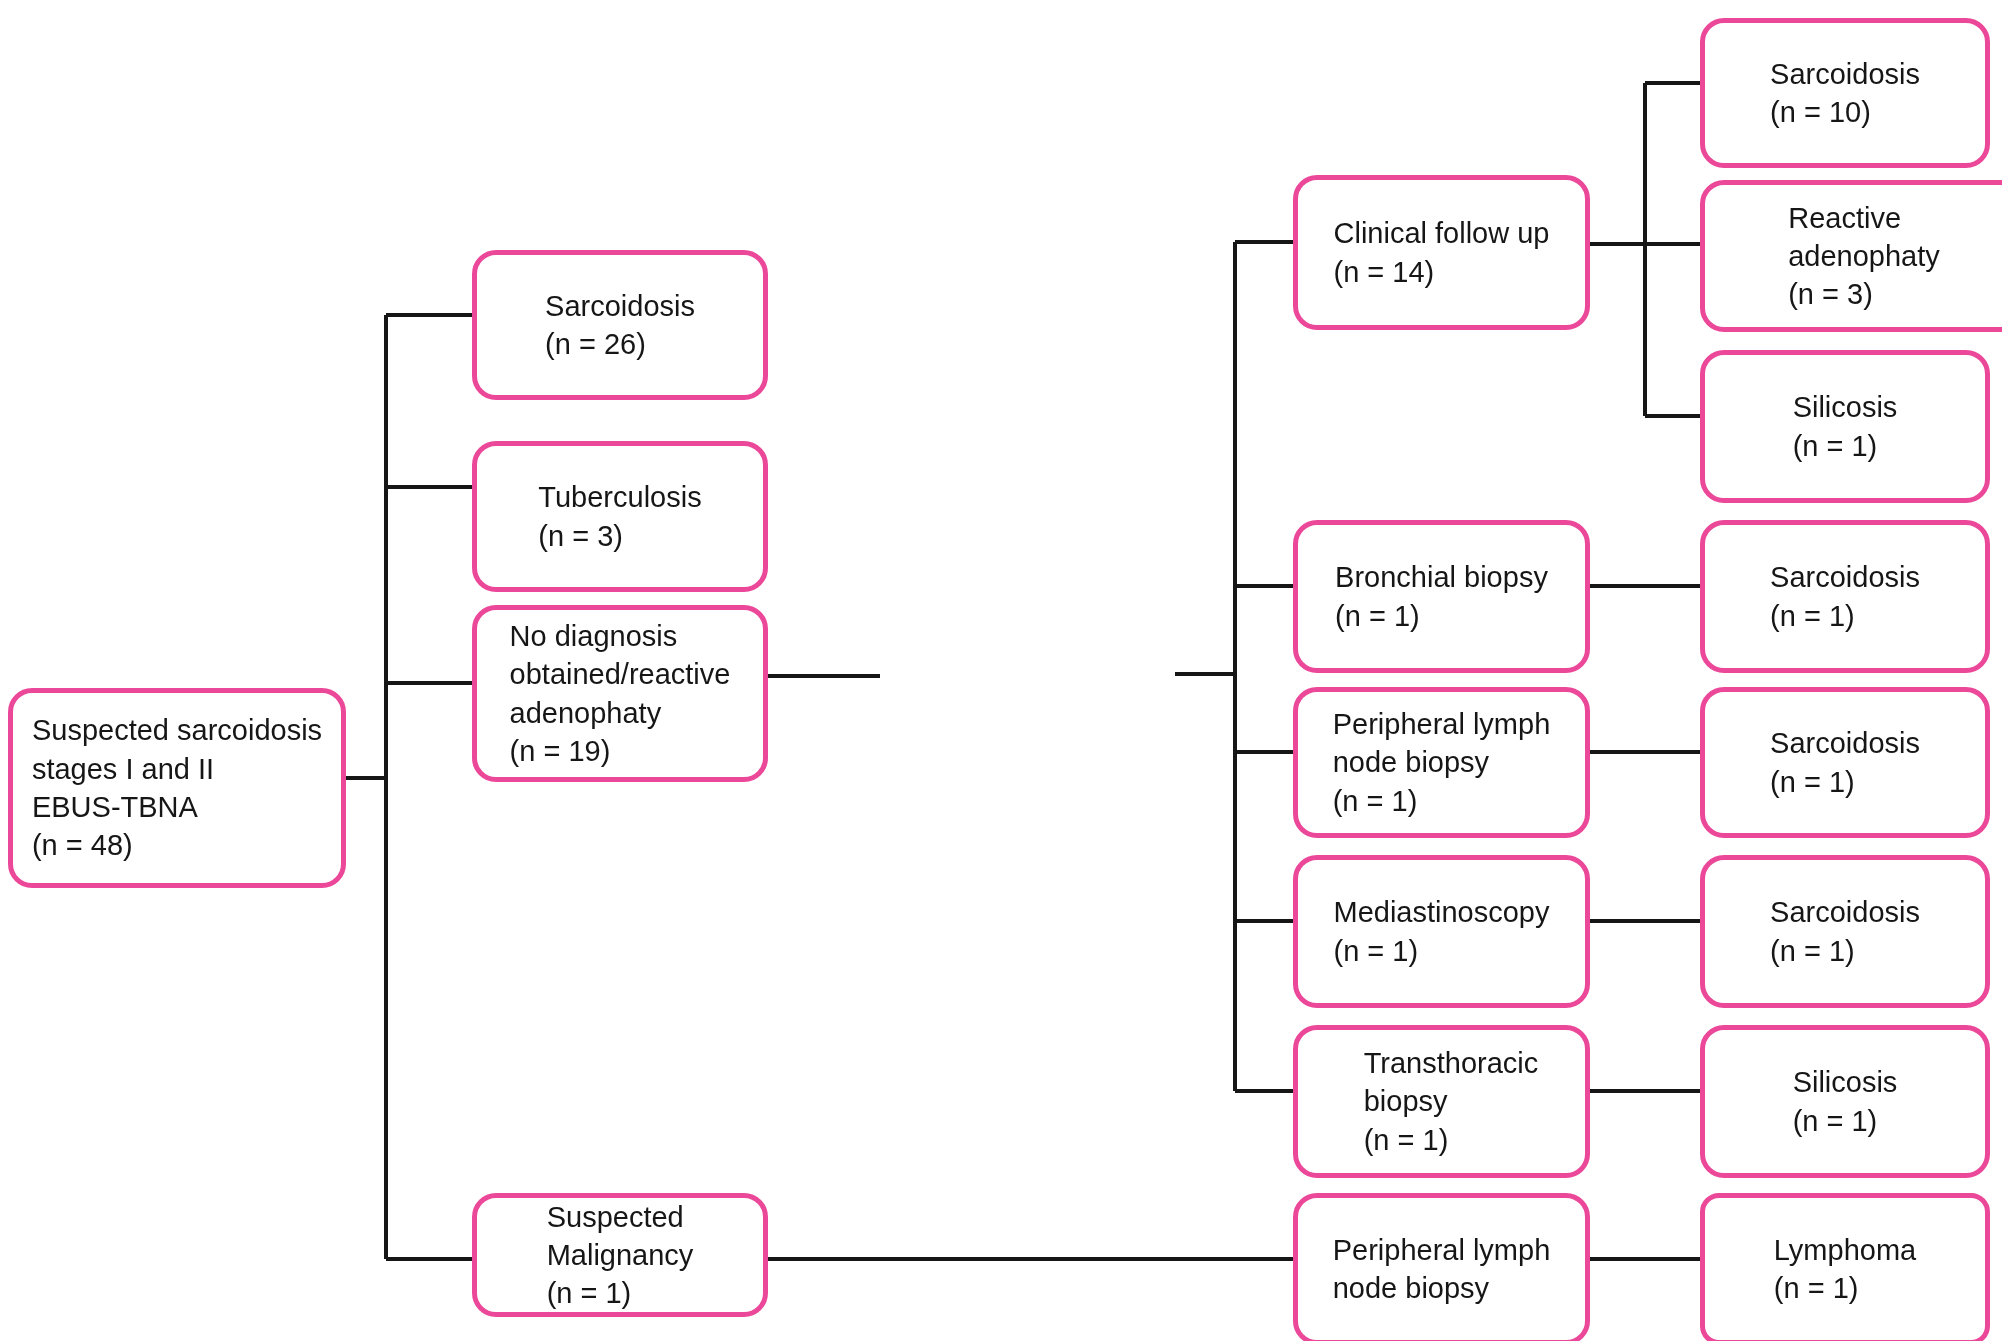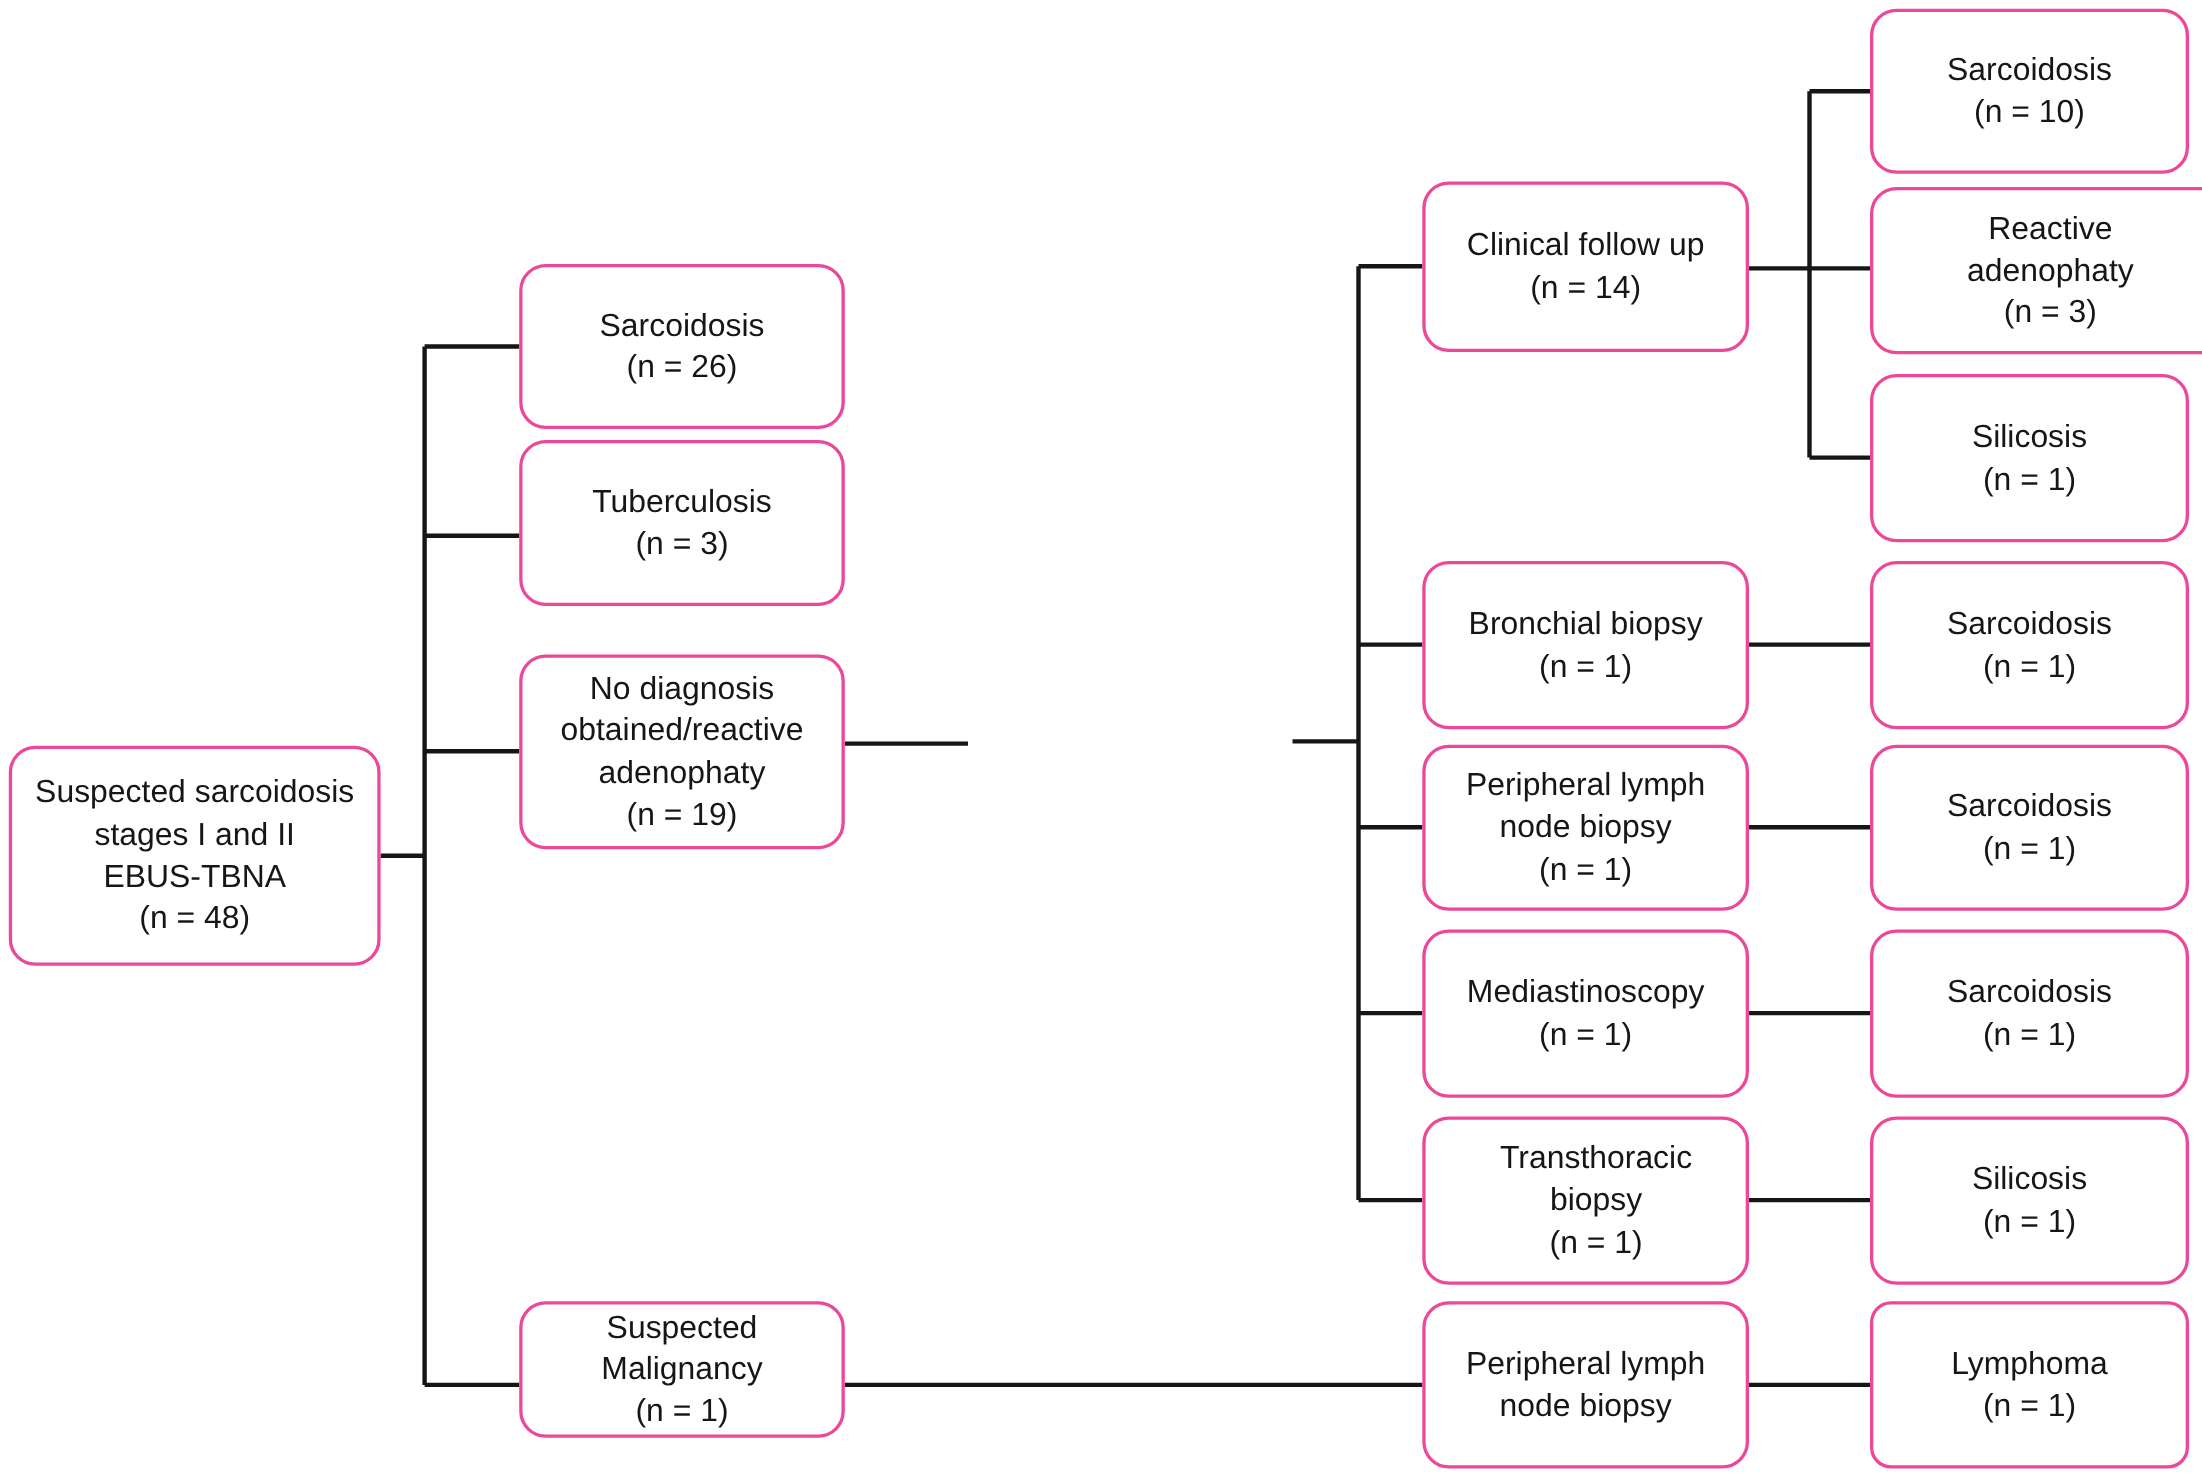--- a/index.html
+++ b/index.html
@@ -13,29 +13,29 @@
   }
   .connectors {
     position: absolute;
     left: 0; top: 0;
     width: 2002px; height: 1341px;
   }
   .node {
     position: absolute;
     box-sizing: border-box;
     background: #ffffff;
-    border: 3px solid #ec4899;
+    border: 5px solid #ec4899;
     border-radius: 24px;
     display: flex;
     align-items: center;
     justify-content: center;
-    text-align: center;
     color: #161616;
     font-size: 29px;
     line-height: 1.32;
+    margin-top: 10px;
   }
   .node-label { white-space: pre-line; padding: 4px 6px; }
 </style>
 </head>
 <body>
 
 <div class="canvas">
 
   <svg class="connectors" viewBox="0 0 2002 1341" xmlns="http://www.w3.org/2000/svg">
     <path d="M346 778 H386 M386 315 V1259 M386 315 H472 M386 487 H472 M386 683 H472 M386 1259 H472" stroke="#161616" stroke-width="4" fill="none"></path>
@@ -49,21 +49,21 @@
 stages I and II
 EBUS-TBNA
 (n = 48)</span>
   </div>
 
   <div class="node" style="left:472px; top:240px; width:296px; height:150px;">
     <span class="node-label">Sarcoidosis
 (n = 26)</span>
   </div>
 
-  <div class="node" style="left:472px; top:400px; width:296px; height:151px;">
+  <div class="node" style="left:472px; top:431px; width:296px; height:151px;">
     <span class="node-label">Tuberculosis
 (n = 3)</span>
   </div>
 
   <div class="node" style="left:472px; top:595px; width:296px; height:177px;">
     <span class="node-label">No diagnosis
 obtained/reactive
 adenophaty
 (n = 19)</span>
   </div>

